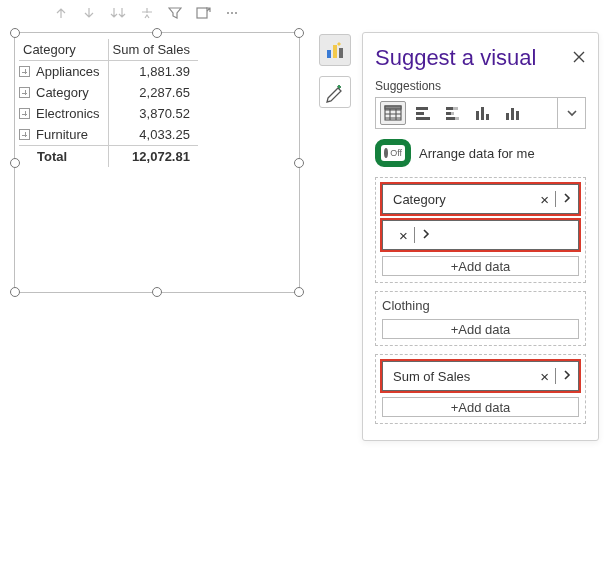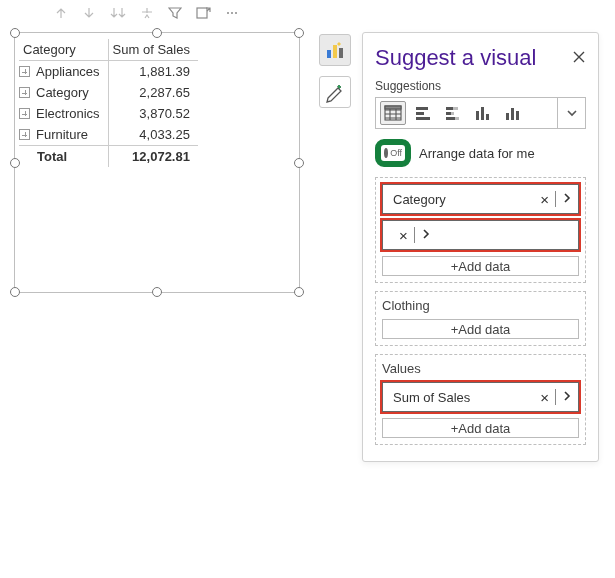--- a/index.html
+++ b/index.html
@@ -381,21 +381,20 @@
     </div>
     <div class="add-data">+Add data</div>
   </div>
 
   <div class="well-block">
     <div class="well-label">Clothing</div>
     <div class="add-data">+Add data</div>
   </div>
 
   <div class="well-block">
-    <div class="well-label">Values</div>
     <div class="field hl">
       <div class="field-name">Sum of Sales</div>
       <div class="field-x">×</div>
       <div class="field-sep"></div>
       <div class="field-arr">
         <svg width="10" height="12" viewBox="0 0 10 12" stroke="#333" fill="none" stroke-width="1.6">
             <path d="M3 2l4 4-4 4"></path>
           </svg>
       </div>
     </div>

